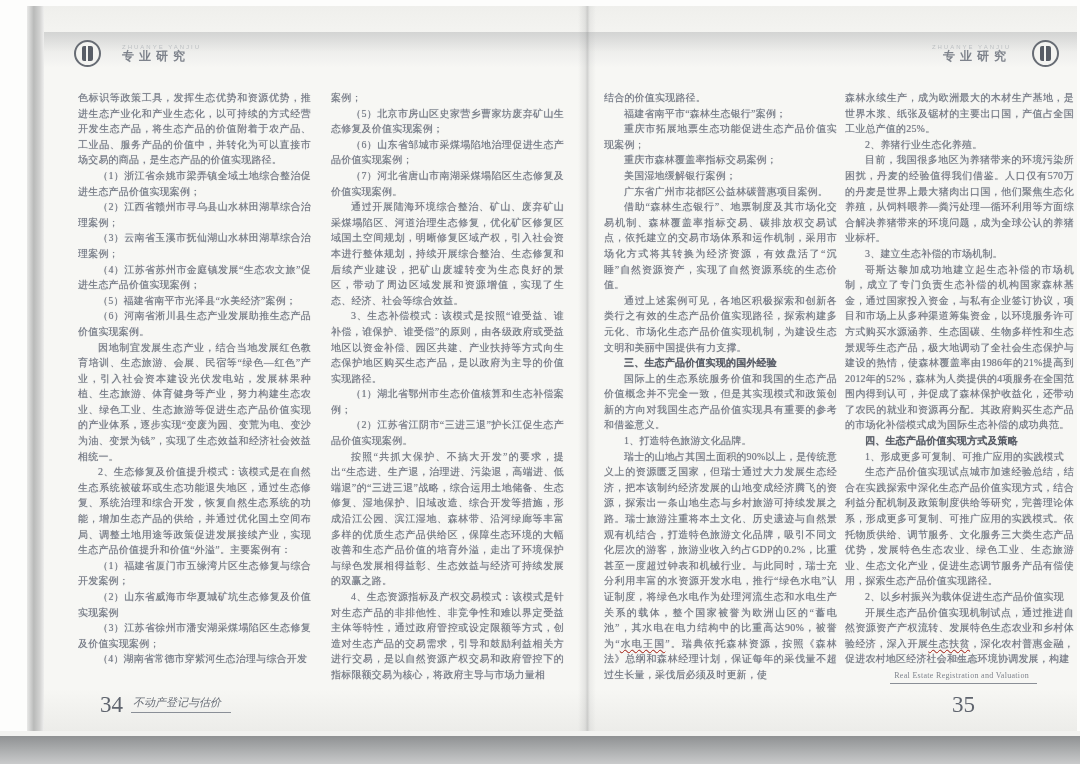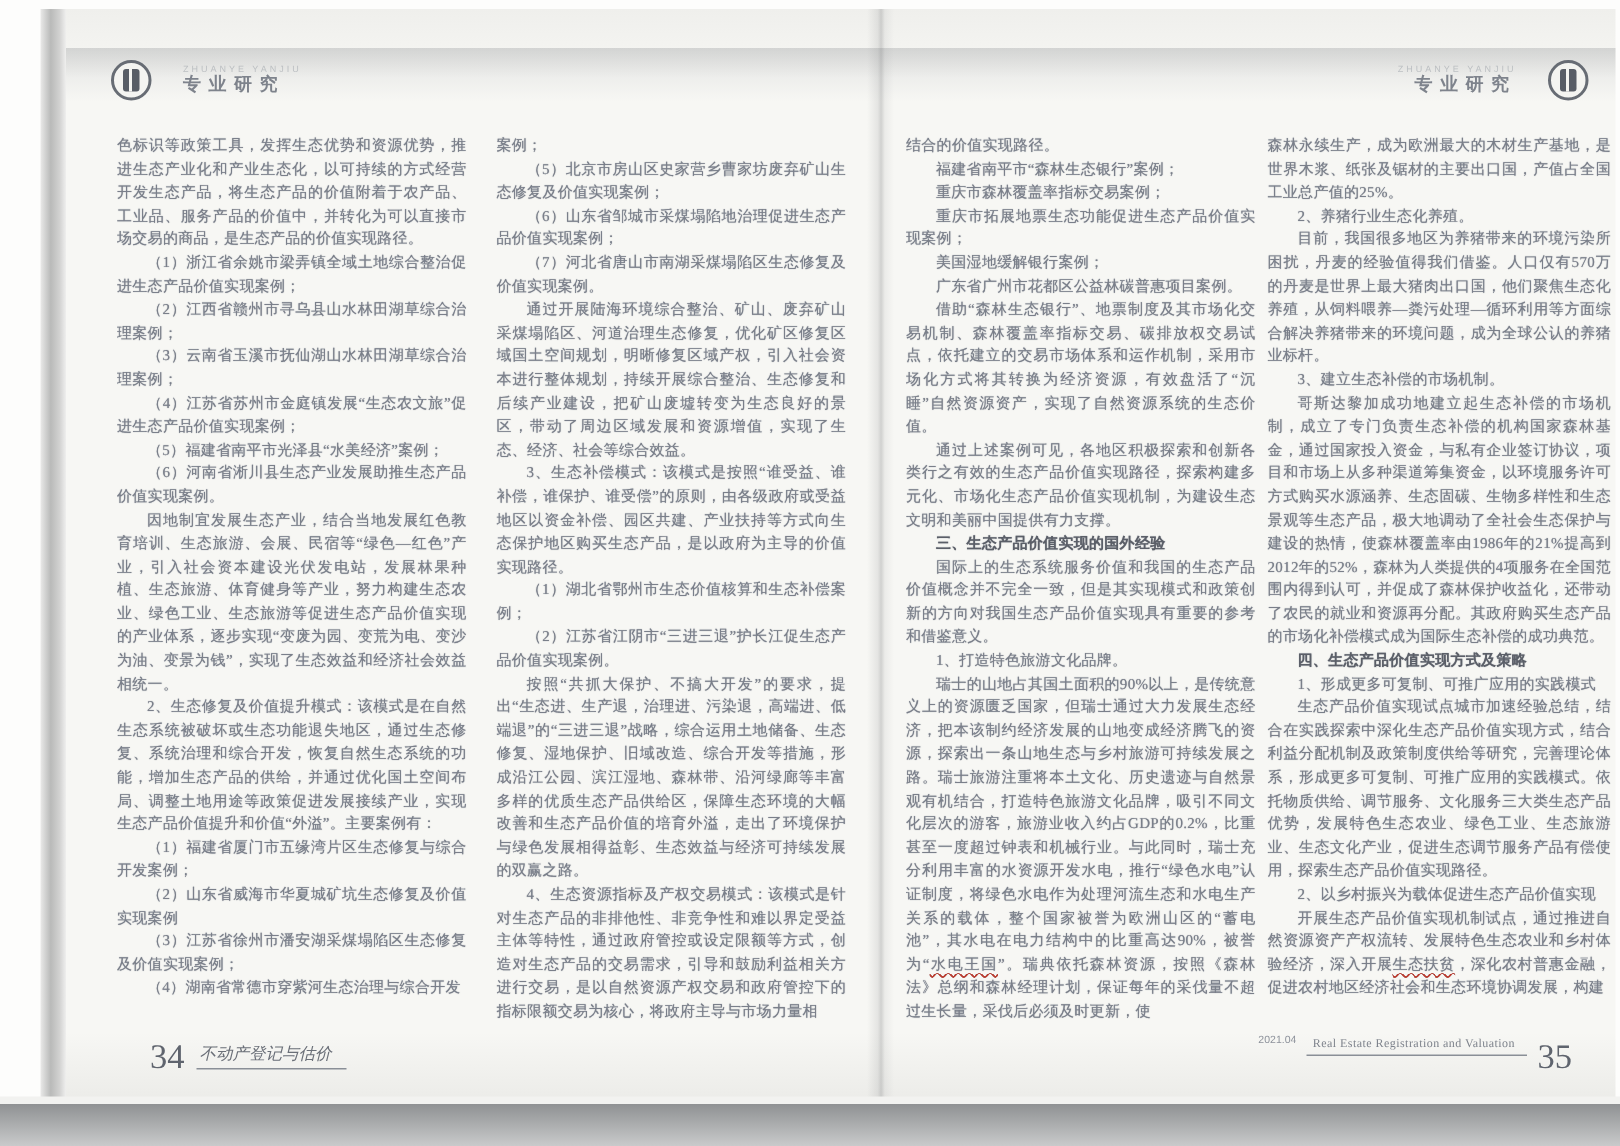--- a/index.html
+++ b/index.html
@@ -45,21 +45,21 @@
         text-shadow:0 0 .7px rgba(118,123,134,.85);}
   .cont{text-indent:0;}
   .heading{font-weight:700;color:#5b5f68;}
   .hl-red{text-decoration:underline wavy #c0392b 1px;text-underline-offset:2px;}
 
   
   .foot-left{position:absolute;left:56px;bottom:16px;display:flex;align-items:flex-end;gap:8px;}
   .pageno{font-size:23px;color:#5f646e;line-height:1;}
   .script-title{font-family:Liberation Serif, serif;font-style:italic;font-size:11px;color:#6a6f78;
                 border-bottom:1px solid #8a8f97;padding:0 10px 2px 2px;transform:translateY(-3px);}
-  .foot-right{position:absolute;right:29px;bottom:16px;display:flex;align-items:flex-start;gap:7px;}
+  .foot-right{position:absolute;right:40px;bottom:16px;display:flex;align-items:center;gap:7px;flex-direction:column;}
   .issue{font-size:7px;color:#8d929b;transform:translateY(-3px);
          font-family:"Liberation Sans",sans-serif;}
   .en-title{font-size:8px;color:#7e838c;border-bottom:1px solid #8a8f97;padding:0 8px 3px 4px;
             transform:translateY(-2px);letter-spacing:.3px;}
 </style>
 </head>
 <body>
 
 <div class="scan">
 
@@ -111,22 +111,22 @@
         <p class="para ind">3、生态补偿模式：该模式是按照“谁受益、谁补偿，谁保护、谁受偿”的原则，由各级政府或受益地区以资金补偿、园区共建、产业扶持等方式向生态保护地区购买生态产品，是以政府为主导的价值实现路径。</p>
         <p class="para ind">（1）湖北省鄂州市生态价值核算和生态补偿案例；</p>
         <p class="para ind">（2）江苏省江阴市“三进三退”护长江促生态产品价值实现案例。</p>
         <p class="para ind">按照“共抓大保护、不搞大开发”的要求，提出“生态进、生产退，治理进、污染退，高端进、低端退”的“三进三退”战略，综合运用土地储备、生态修复、湿地保护、旧域改造、综合开发等措施，形成沿江公园、滨江湿地、森林带、沿河绿廊等丰富多样的优质生态产品供给区，保障生态环境的大幅改善和生态产品价值的培育外溢，走出了环境保护与绿色发展相得益彰、生态效益与经济可持续发展的双赢之路。</p>
         <p class="para ind">4、生态资源指标及产权交易模式：该模式是针对生态产品的非排他性、非竞争性和难以界定受益主体等特性，通过政府管控或设定限额等方式，创造对生态产品的交易需求，引导和鼓励利益相关方进行交易，是以自然资源产权交易和政府管控下的指标限额交易为核心，将政府主导与市场力量相</p>
       </div>
     <div class="col col3">
 
     <p class="para cont">结合的价值实现路径。</p>
         <p class="para ind">福建省南平市“森林生态银行”案例；</p>
+        <p class="para ind">重庆市拓展地票生态功能促进生态产品价值实现案例；</p>
         <p class="para ind">重庆市森林覆盖率指标交易案例；</p>
-        <p class="para ind">重庆市拓展地票生态功能促进生态产品价值实现案例；</p>
         <p class="para ind">美国湿地缓解银行案例；</p>
         <p class="para ind">广东省广州市花都区公益林碳普惠项目案例。</p>
         <p class="para ind">借助“森林生态银行”、地票制度及其市场化交易机制、森林覆盖率指标交易、碳排放权交易试点，依托建立的交易市场体系和运作机制，采用市场化方式将其转换为经济资源，有效盘活了“沉睡”自然资源资产，实现了自然资源系统的生态价值。</p>
         <p class="para ind">通过上述案例可见，各地区积极探索和创新各类行之有效的生态产品价值实现路径，探索构建多元化、市场化生态产品价值实现机制，为建设生态文明和美丽中国提供有力支撑。</p>
         <p class="para heading">三、生态产品价值实现的国外经验</p>
         <p class="para ind">国际上的生态系统服务价值和我国的生态产品价值概念并不完全一致，但是其实现模式和政策创新的方向对我国生态产品价值实现具有重要的参考和借鉴意义。</p>
         <p class="para ind">1、打造特色旅游文化品牌。</p>
         <p class="para ind">瑞士的山地占其国土面积的90%以上，是传统意义上的资源匮乏国家，但瑞士通过大力发展生态经济，把本该制约经济发展的山地变成经济腾飞的资源，探索出一条山地生态与乡村旅游可持续发展之路。瑞士旅游注重将本土文化、历史遗迹与自然景观有机结合，打造特色旅游文化品牌，吸引不同文化层次的游客，旅游业收入约占GDP的0.2%，比重甚至一度超过钟表和机械行业。与此同时，瑞士充分利用丰富的水资源开发水电，推行“绿色水电”认证制度，将绿色水电作为处理河流生态和水电生产关系的载体，整个国家被誉为欧洲山区的“蓄电池”，其水电在电力结构中的比重高达90%，被誉为“<span class="hl-red">水电王国</span>”。瑞典依托森林资源，按照《森林法》总纲和森林经理计划，保证每年的采伐量不超过生长量，采伐后必须及时更新，使</p>
       </div>
     <div class="col col4">

